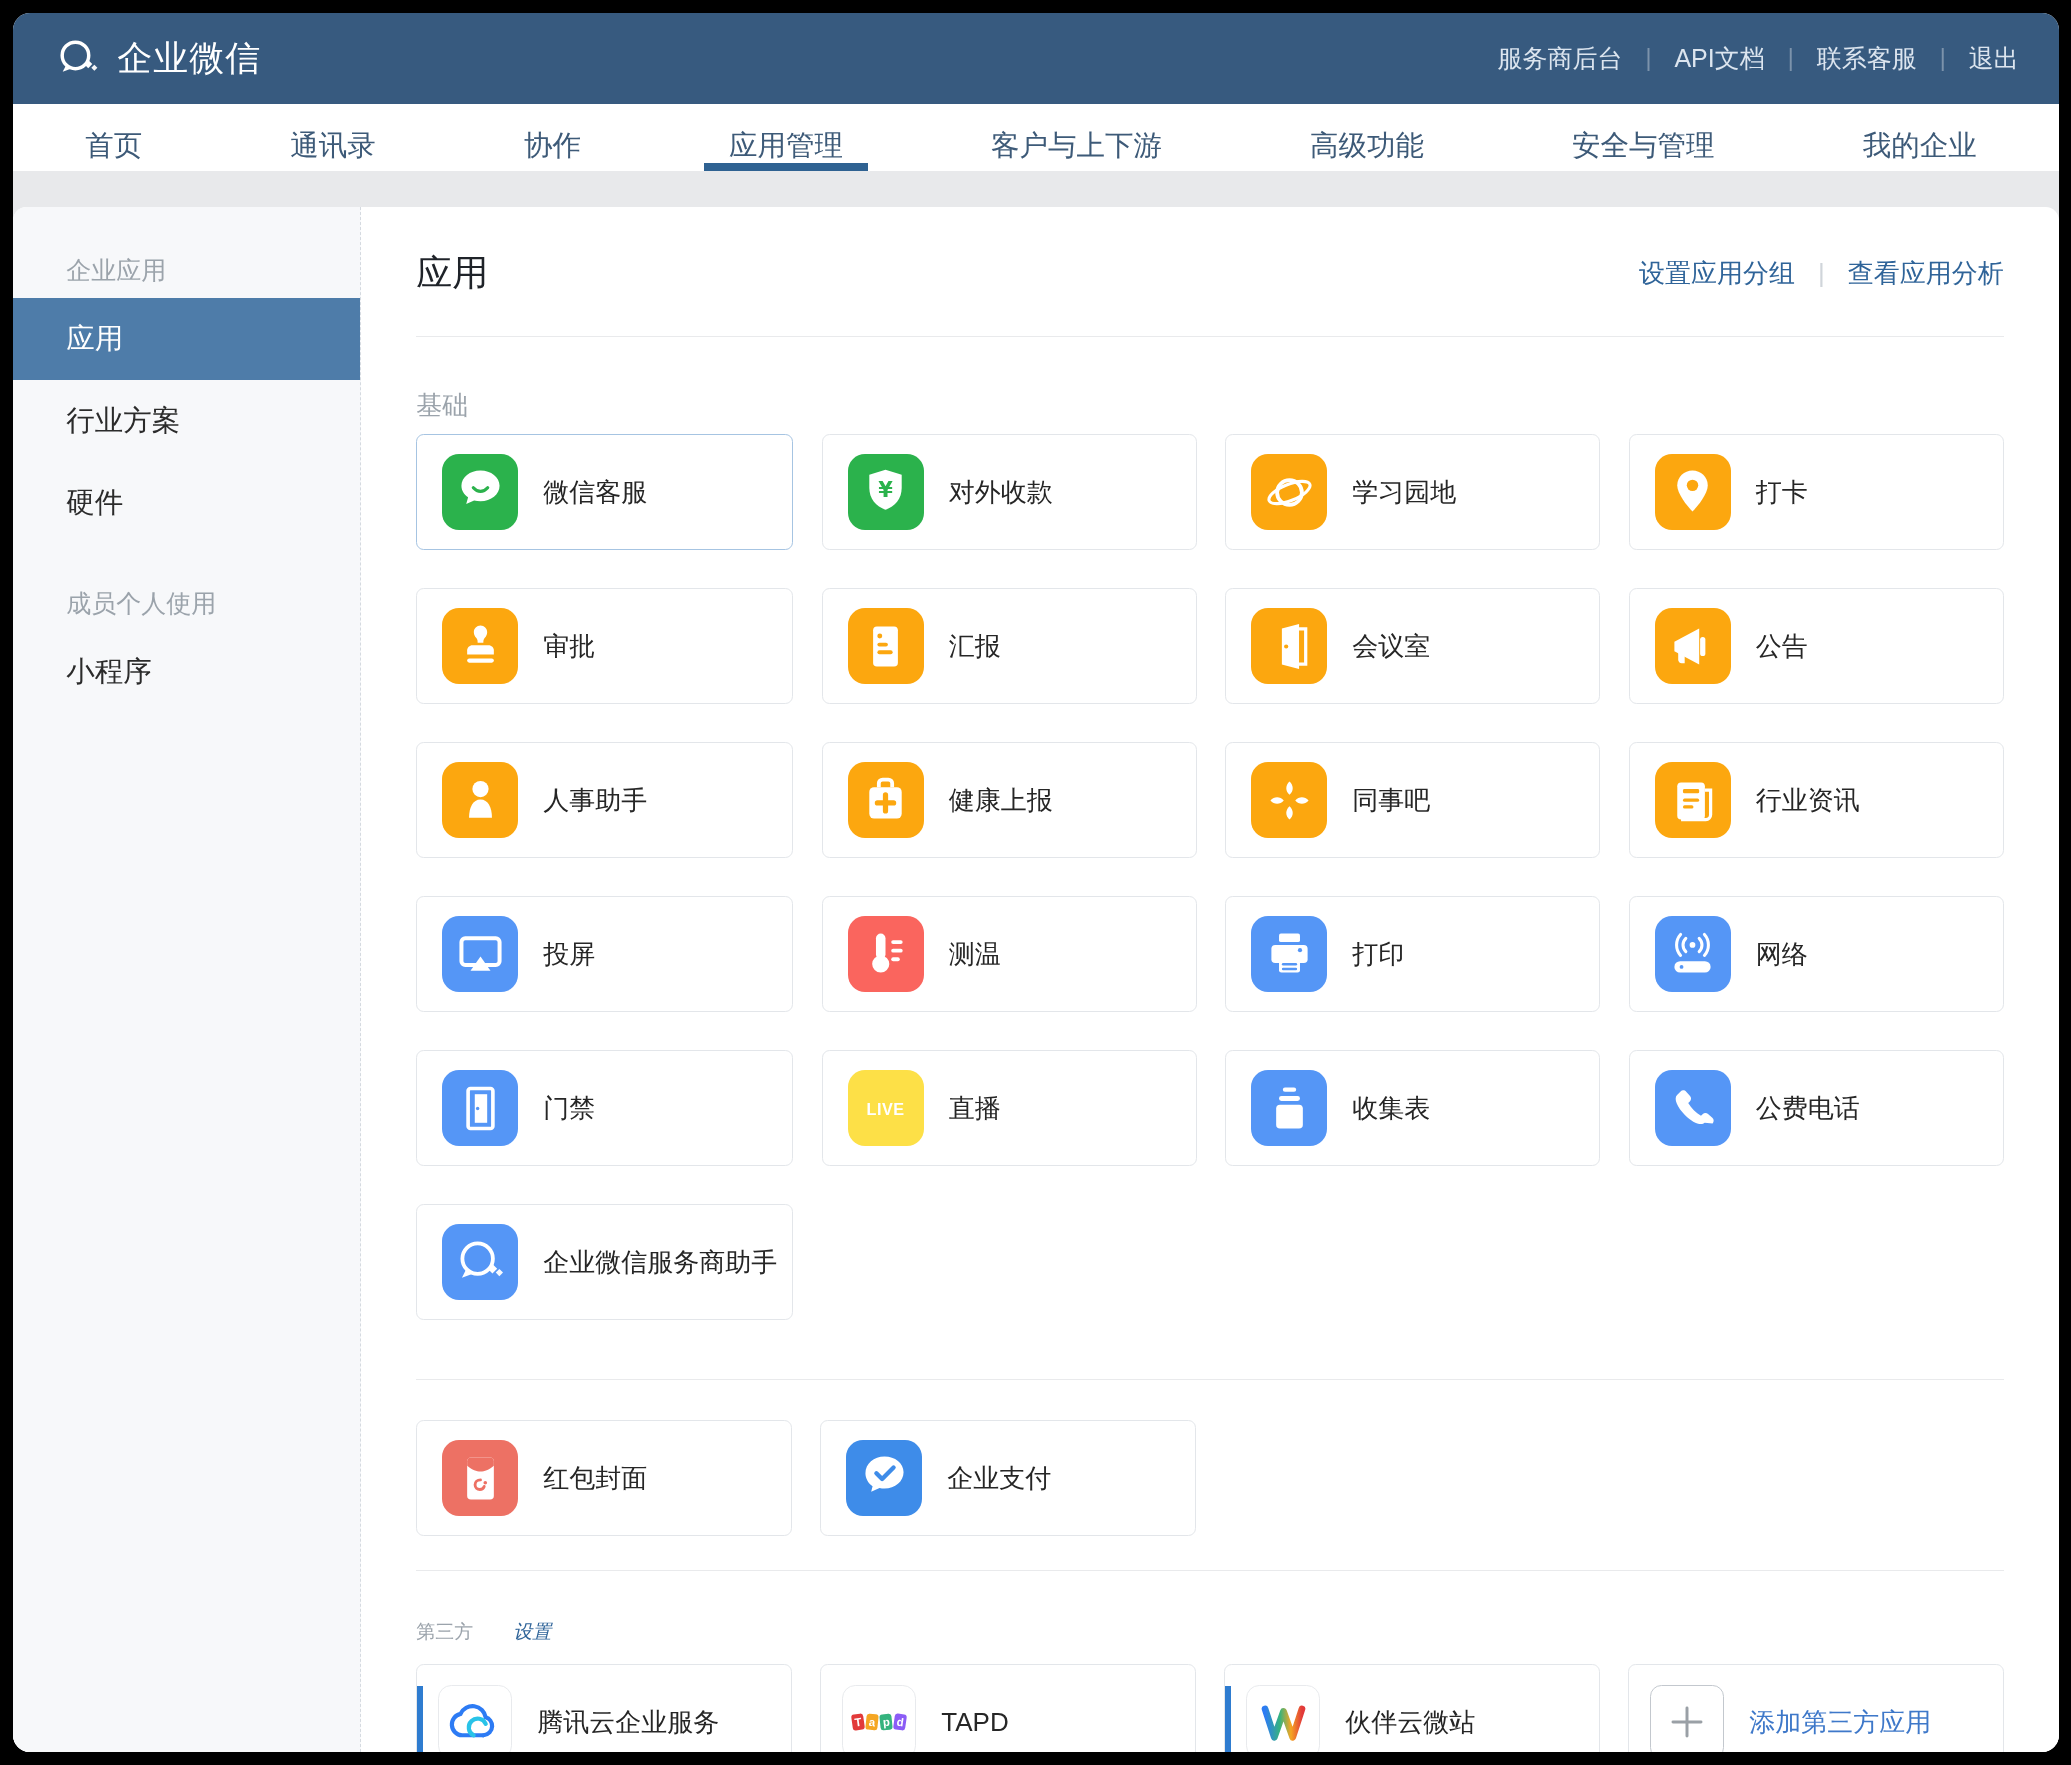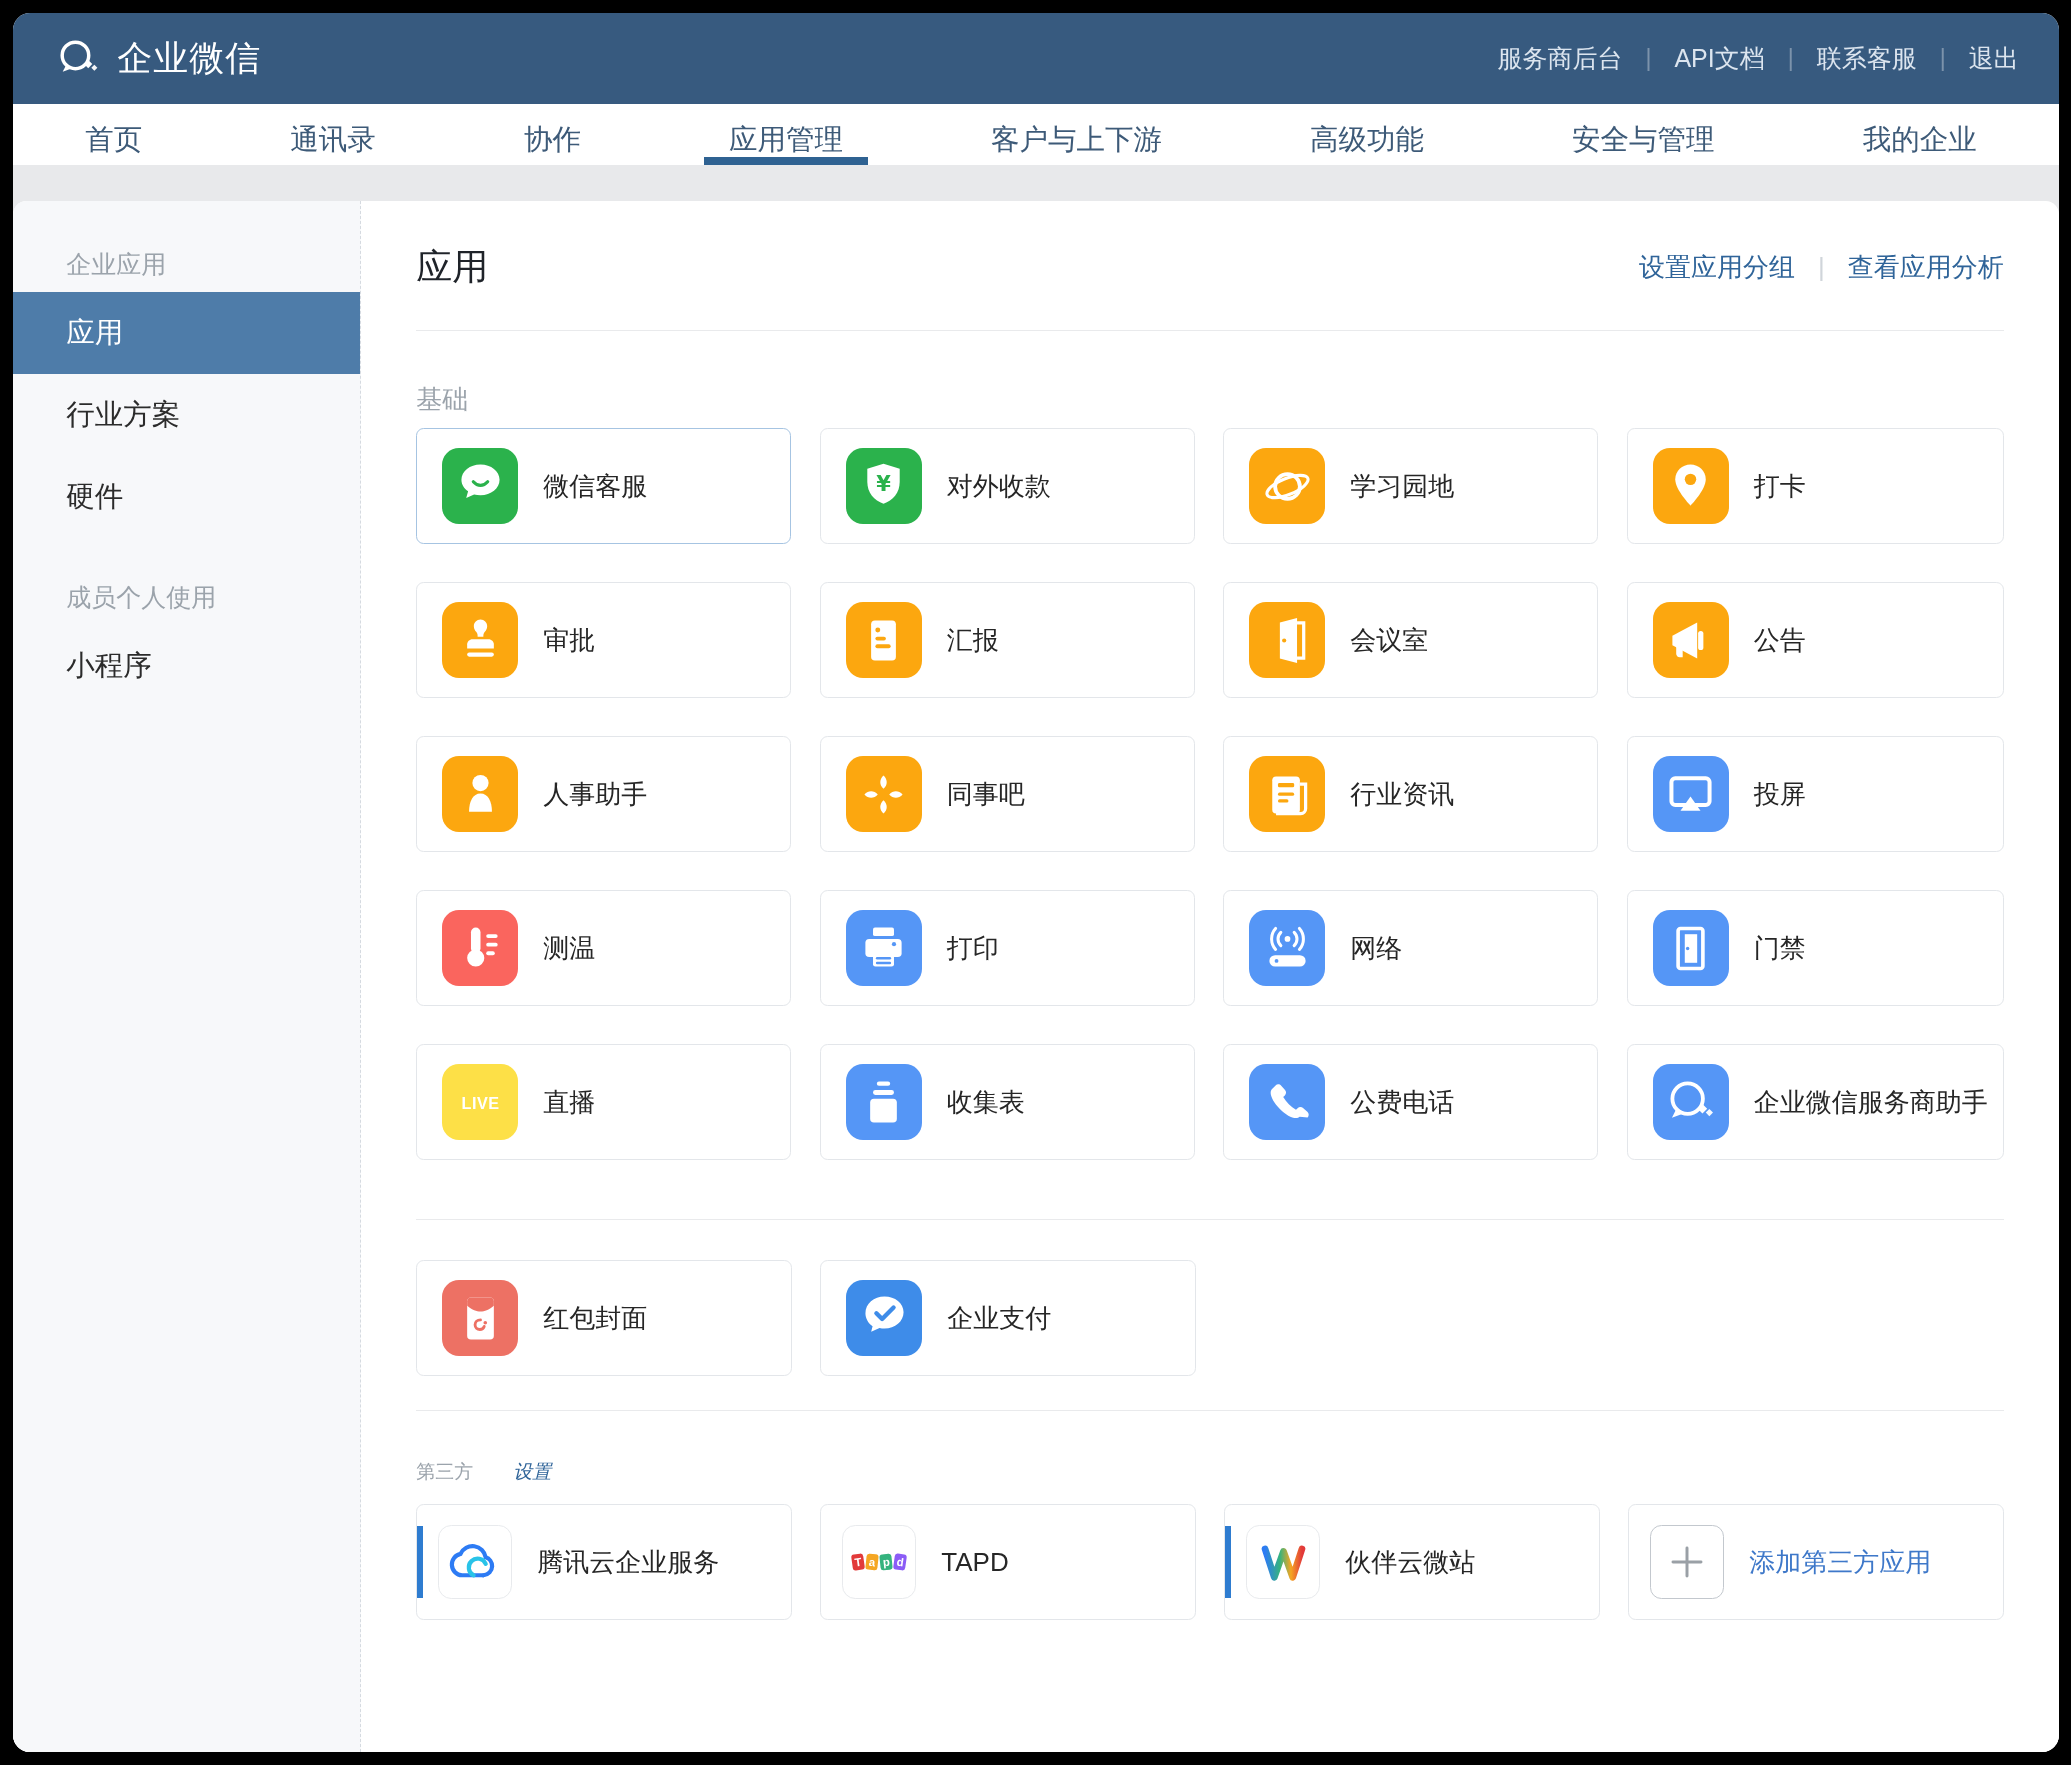--- a/index.html
+++ b/index.html
@@ -25,21 +25,21 @@
   .brand svg{width:49px;height:49px;display:block;}
   .brand-name{font-size:35px;font-weight:500;letter-spacing:1px;color:#fff;}
   .top-links{display:flex;align-items:center;font-size:25px;color:#DCE5EF;}
   .top-link{cursor:pointer;padding:0 23px;white-space:nowrap;}
   .top-link:last-child{padding-right:0;}
   .top-sep{color:rgba(255,255,255,.35);font-size:23px;}
   
   .navbar{
     height:51px;flex:0 0 51px;background:#fff;
     display:flex;align-items:center;justify-content:space-between;
-    padding:10px 82px 0 72px;
+    padding:16px 82px 0 72px;
   }
   .nav-tab{
     position:relative;height:100%;display:flex;align-items:center;
     font-size:28.5px;color:#3D5A78;font-weight:500;cursor:pointer;white-space:nowrap;
   }
   .nav-tab.active::after{
     content:"";position:absolute;left:-25px;right:-25px;bottom:0;height:8.6px;
     background:#2F6292;
   }
   
@@ -269,20 +269,30 @@
                 <svg viewBox="0 0 64 64">
                   <circle cx="32" cy="20" r="8.5" fill="#fff"></circle>
                   <path d="M32 31c-8 0-12 8.3-12 19h24c0-10.7-4-19-12-19z" fill="#fff"></path>
                 </svg>
               </span>
               <span class="app-label">人事助手</span>
             </div>
             <div class="app-card">
               <span class="app-icon" style="background: rgb(252, 167, 15);">
                 <svg viewBox="0 0 64 64">
+                  <rect x="15" y="18" width="34" height="33" rx="5" fill="#fff"></rect>
+                  <path d="M25 18v-4a4 4 0 014-4h6a4 4 0 014 4v4" stroke="#fff" stroke-width="4" fill="none"></path>
+                  <path d="M32 26v17M23.5 34.5h17" stroke="#FCA70F" stroke-width="5.5" stroke-linecap="round"></path>
+                </svg>
+              </span>
+              <span class="app-label">健康上报</span>
+            </div>
+            <div class="app-card">
+              <span class="app-icon" style="background: rgb(252, 167, 15);">
+                <svg viewBox="0 0 64 64">
                   <g fill="#fff">
                     <path d="M32 12c4.5 4 4.5 10 0 14-4.5-4-4.5-10 0-14z"></path>
                     <path d="M32 38c4.5 4 4.5 10 0 14-4.5-4-4.5-10 0-14z"></path>
                     <path d="M12 32c4-4.5 10-4.5 14 0-4 4.5-10 4.5-14 0z"></path>
                     <path d="M38 32c4-4.5 10-4.5 14 0-4 4.5-10 4.5-14 0z"></path>
                   </g>
                 </svg>
               </span>
               <span class="app-label">同事吧</span>
             </div>

